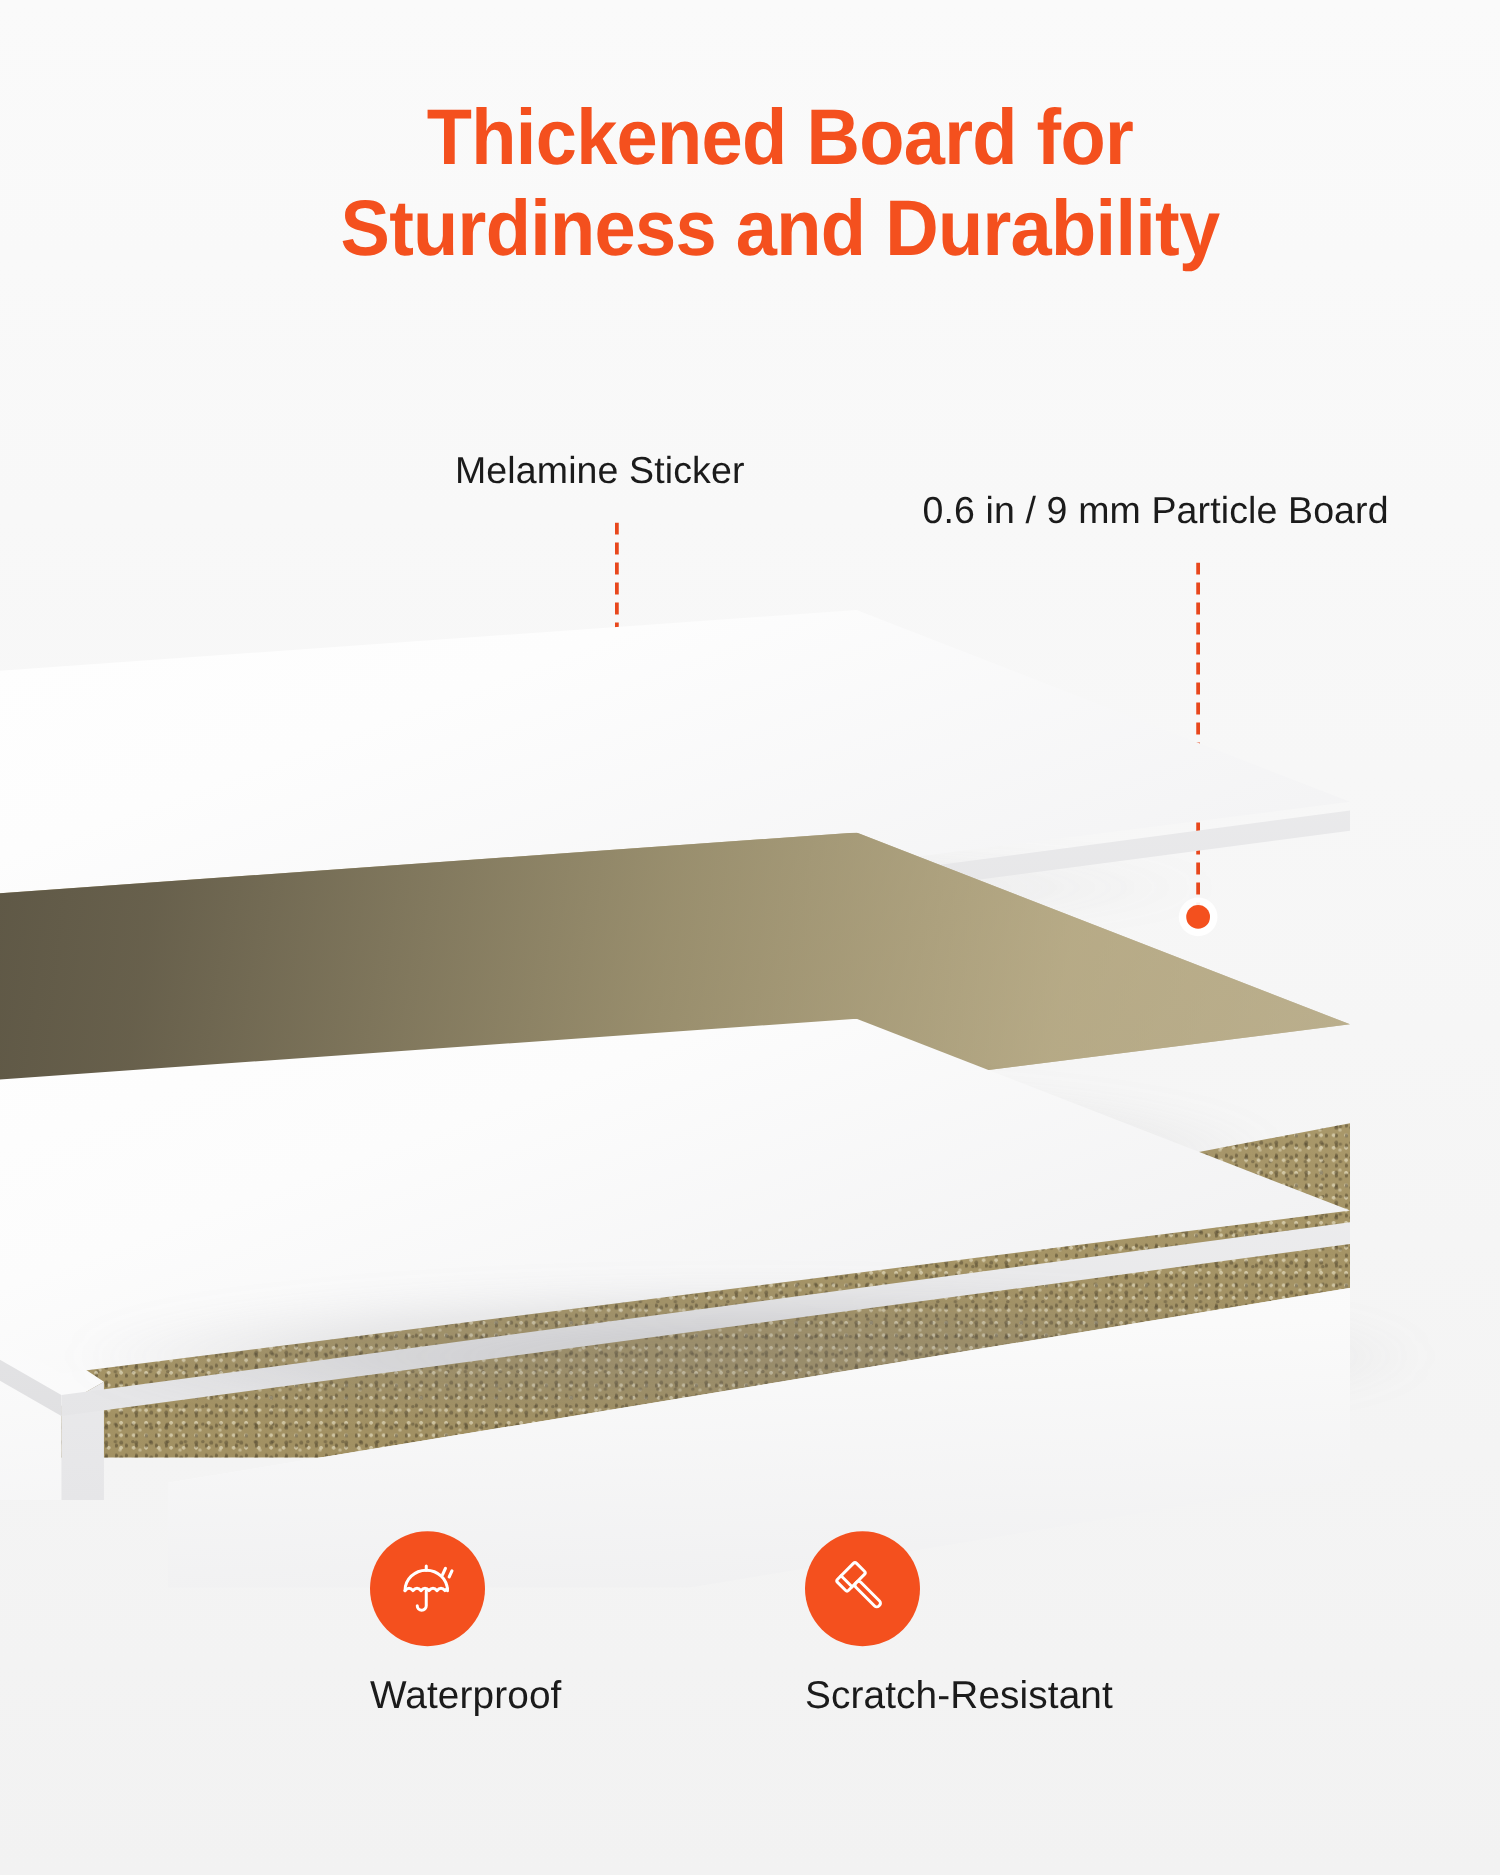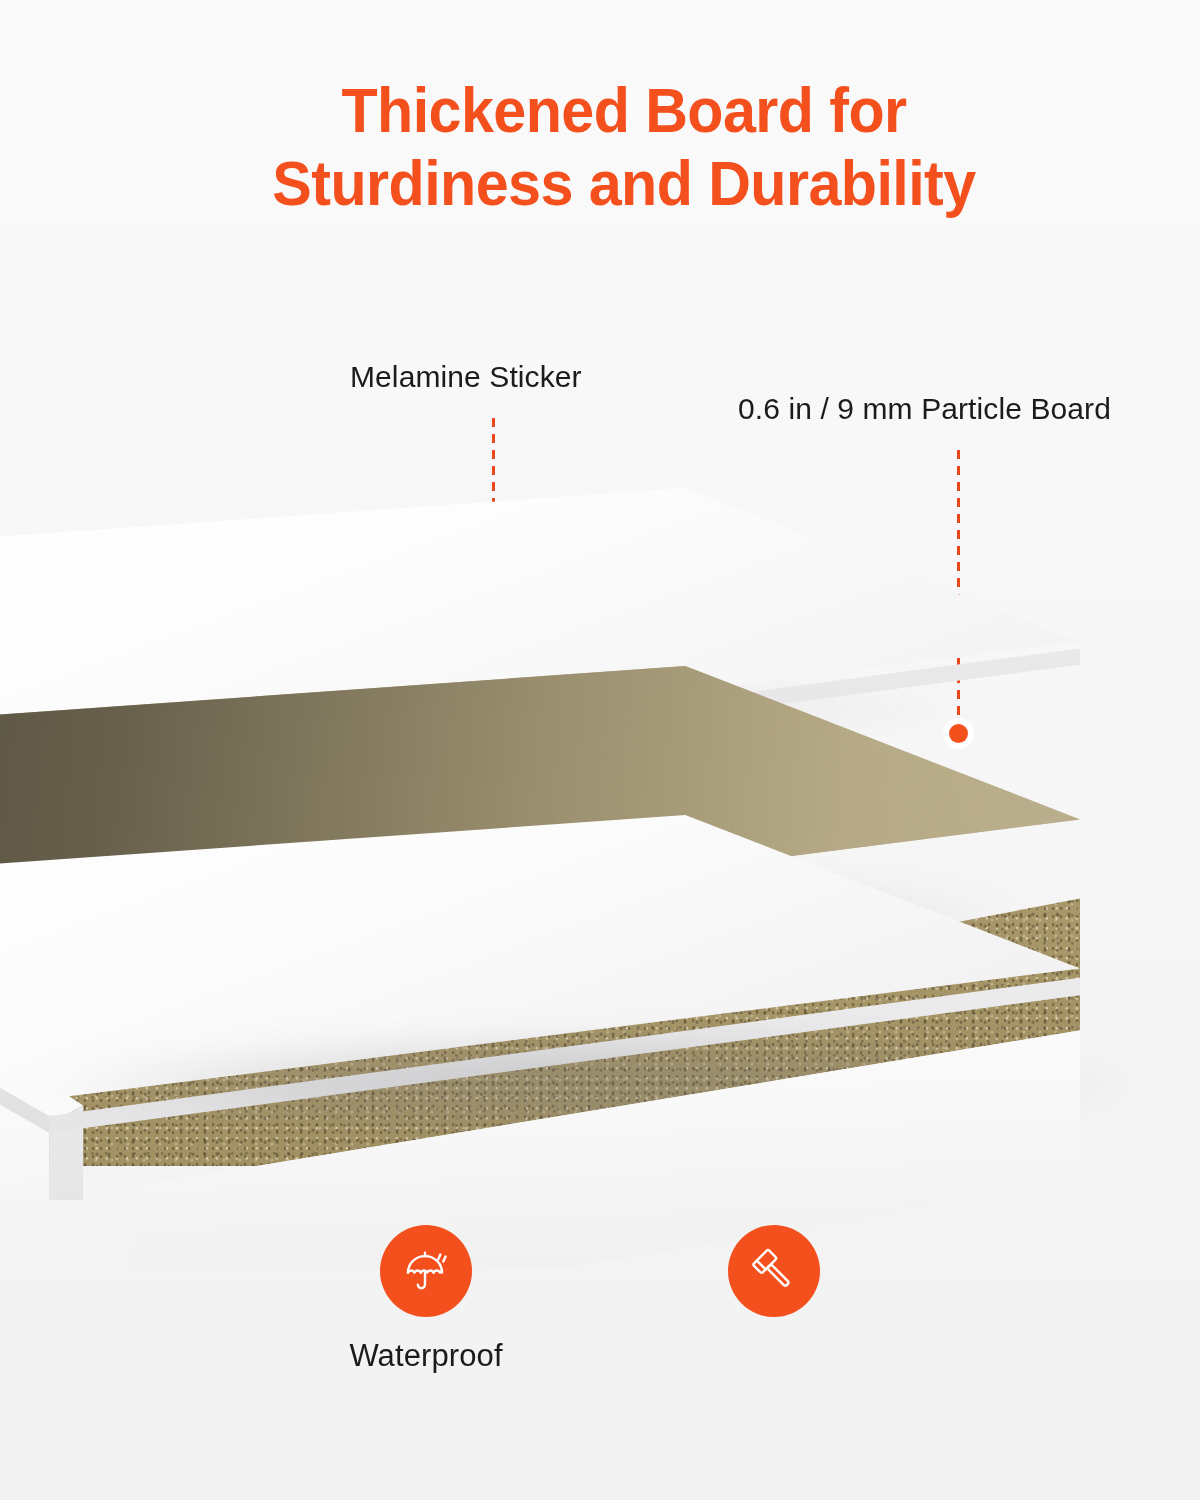--- a/index.html
+++ b/index.html
@@ -42,21 +42,21 @@
 
   
   .callout-label {
     position:absolute;
     color:#1b1b1b;
     font-size:30px;
     font-weight:400;
     letter-spacing:0.1px;
     white-space:nowrap;
   }
-  #label-melamine { top:360px; left:350px; }
+  #label-melamine { top:360px; left:364px; }
   #label-particle { top:392px; left:738px; }
 
   
   .leader {
     position:absolute;
     width:3px;
     background-image:linear-gradient(#e8471c 58%, rgba(0,0,0,0) 0%);
     background-size:3px 16px;
     background-repeat:repeat-y;
   }
@@ -247,21 +247,21 @@
     position:absolute;
     left:0; top:1225px; width:1200px;
     display:flex;
     justify-content:center;
     align-items:flex-start;
     gap:88px;
   }
   .feature {
     display:flex;
     flex-direction:column;
-    align-items:center;
+    align-items:flex-start;
     width:260px;
   }
   .feature-icon-circle {
     width:92px; height:92px;
     border-radius:50%;
     background:#f4501e;
     display:flex;
     align-items:center;
     justify-content:center;
   }
@@ -347,18 +347,19 @@
     <div class="feature">
       <div class="feature-icon-circle">
         <svg width="56" height="56" viewBox="0 0 56 56" fill="none" stroke="#ffffff" stroke-width="2.4" stroke-linecap="round" stroke-linejoin="round">
           <g transform="rotate(-45 28 28)">
             <rect x="17.5" y="8.5" width="21.5" height="12.5" rx="1.8"></rect>
             <path d="M23.2 8.5v12.5"></path>
             <rect x="25.1" y="21" width="5.6" height="26" rx="2.4"></rect>
           </g>
         </svg>
       </div>
+      <div class="feature-label">Scratch-Resistant</div>
     </div>
 
 
   </div>
 
 </div>
 
 </body></html>

